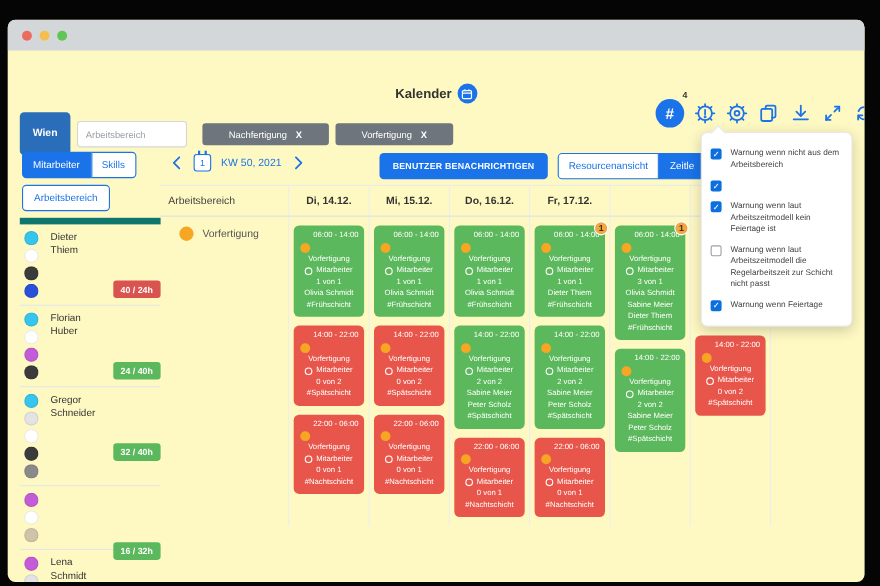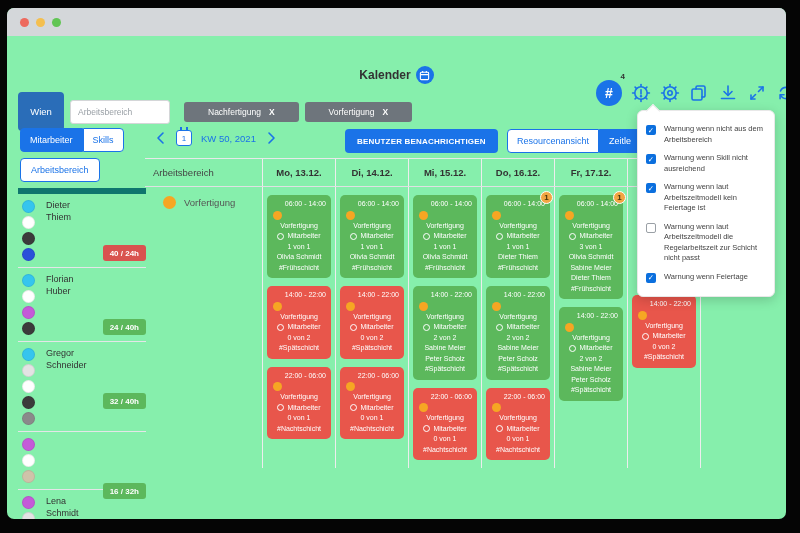--- a/index.html
+++ b/index.html
@@ -1,34 +1,34 @@
 <!DOCTYPE html>
 <html><head>
 <meta charset="utf-8">
 <style>
   html,body{margin:0;padding:0;background:#000;}
   *{box-sizing:border-box;font-family:"Liberation Sans",sans-serif;}
   .stage{position:relative;width:800px;height:533px;background:#050505;overflow:hidden;}
-  .window{position:absolute;left:7px;top:8px;width:779px;height:511px;background:#86efac;border-radius:7px;overflow:hidden;}
+  .window{position:absolute;left:7px;top:18px;width:779px;height:511px;background:#fef9c3;border-radius:7px;overflow:hidden;}
   .titlebar{position:absolute;left:0;top:0;right:0;height:28px;background:#d4d7da;display:flex;align-items:center;padding-left:13px;gap:7px;}
   .tl-dot{width:9px;height:9px;border-radius:50%;}
   .tl-red{background:#ed6a5e;} .tl-yellow{background:#f4bf4f;} .tl-green{background:#61c554;}
 
   
   .app-title{position:absolute;left:0;top:58px;width:100%;display:flex;justify-content:center;align-items:center;gap:5px;}
   .app-title-text{font-size:12px;font-weight:bold;color:#333;}
   .app-title-icon{width:18px;height:18px;border-radius:50%;background:#1a73e8;display:flex;align-items:center;justify-content:center;}
   .header-icons{position:absolute;top:72px;left:589px;display:flex;align-items:center;gap:9px;}
   .hicon{position:relative;display:flex;align-items:center;justify-content:center;cursor:pointer;}
   .hash-circle{width:26px;height:26px;border-radius:50%;background:#1a73e8;color:#fff;font-weight:bold;font-size:14px;}
   .hicon .notif{position:absolute;top:-8px;right:-3px;font-size:8px;font-weight:bold;color:#333;}
 
   
   .filter-row{position:absolute;left:11px;top:84px;display:flex;align-items:center;gap:6px;}
-  .btn-wien{width:46px;height:39px;background:#2a6db8;color:#fff;border:none;border-radius:4px;font-size:9.5px;font-weight:normal;}
+  .btn-wien{width:46px;height:39px;background:#2a6db8;color:#fff;border:none;border-radius:4px;font-size:9.5px;font-weight:bold;}
   .inp{width:100px;height:24px;border:1px solid #d4d6d8;border-radius:3px;background:#fff;font-size:8.5px;padding:0 7px;color:#333;}
   .inp::placeholder{color:#9aa0a6;}
   .tags{display:flex;gap:6px;margin-left:8px;}
   .tag{height:20px;background:#6e757c;border-radius:3px;color:#fff;font-size:8.5px;display:flex;align-items:center;gap:8px;padding:0 24px;}
   .tag-x{font-weight:bold;font-size:8.5px;}
 
   
   .seg{display:flex;}
   .seg .seg-btn{height:24px;border:1px solid #1a73e8;background:#fff;color:#1a73e8;font-size:9px;display:flex;align-items:center;justify-content:center;padding:0 9px;}
   .seg .seg-btn.active{background:#1a73e8;color:#fff;}
@@ -271,21 +271,20 @@
             <div>Lena</div>
             <div>Schmidt</div>
           </div>
           <div class="emp-badge ok">24 / 32h</div>
         </div>
       </div>
 
     <div class="grid">
       <div class="grid-header" id="grid-header">
         <div class="gh-cell gh-corner">Arbeitsbereich</div>
-      <div class="gh-cell">Mo, 13.12.</div>
           <div class="gh-cell">Di, 14.12.</div>
           <div class="gh-cell">Mi, 15.12.</div>
           <div class="gh-cell">Do, 16.12.</div>
           <div class="gh-cell">Fr, 17.12.</div>
           <div class="gh-cell"></div>
           <div class="gh-cell"></div>
         </div>
       <div class="grid-body" id="grid-body">
         <div class="gb-label">
           <span class="row-dot"></span>
@@ -510,21 +509,20 @@
         </div>
     </div>
 
     <div class="wmenu" id="wmenu">
         <div class="wm-item">
           <span class="wm-check on">✓</span>
           <span class="wm-label">Warnung wenn nicht aus dem Arbeitsbereich</span>
         </div>
         <div class="wm-item">
           <span class="wm-check on">✓</span>
-          <span class="wm-label">Warnung wenn Skill nicht ausreichend</span>
         </div>
         <div class="wm-item">
           <span class="wm-check on">✓</span>
           <span class="wm-label">Warnung wenn laut Arbeitszeitmodell kein Feiertage ist</span>
         </div>
         <div class="wm-item">
           <span class="wm-check off"></span>
           <span class="wm-label">Warnung wenn laut Arbeitszeitmodell die Regelarbeitszeit zur Schicht nicht passt</span>
         </div>
         <div class="wm-item">

